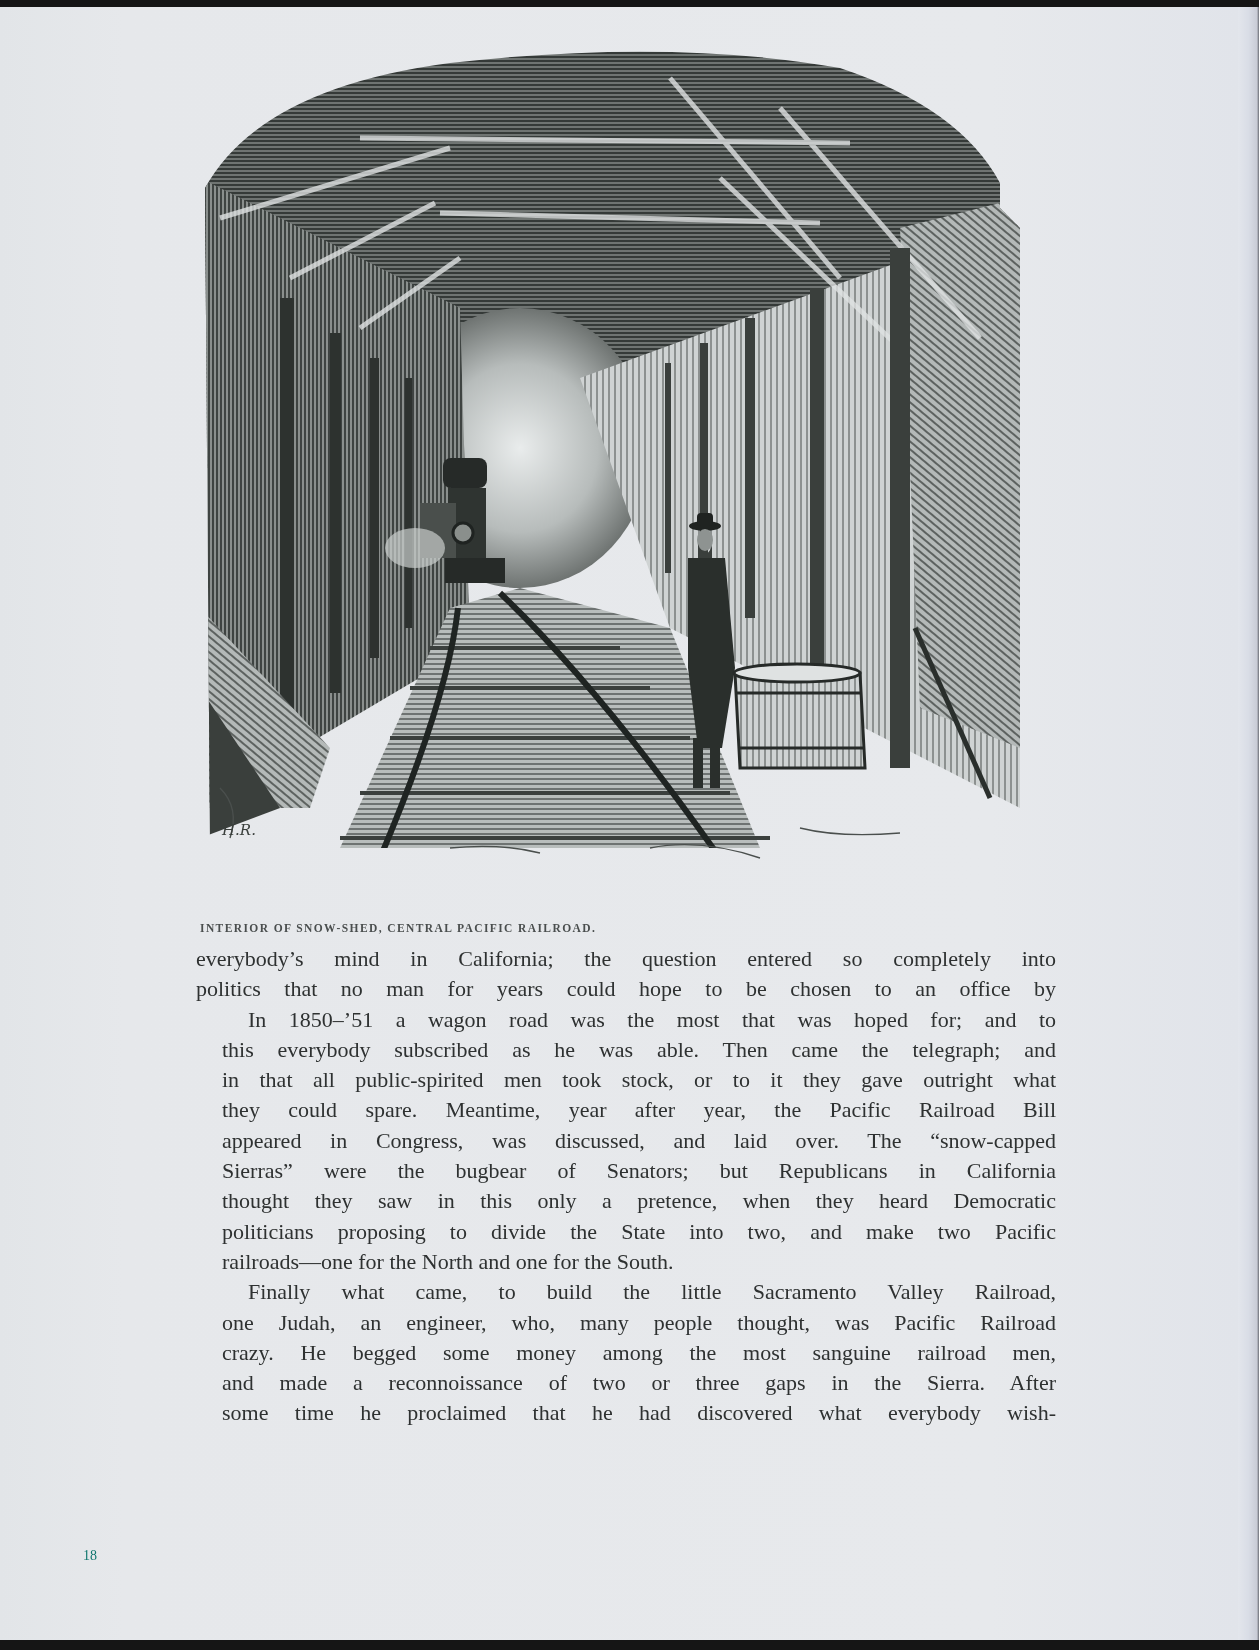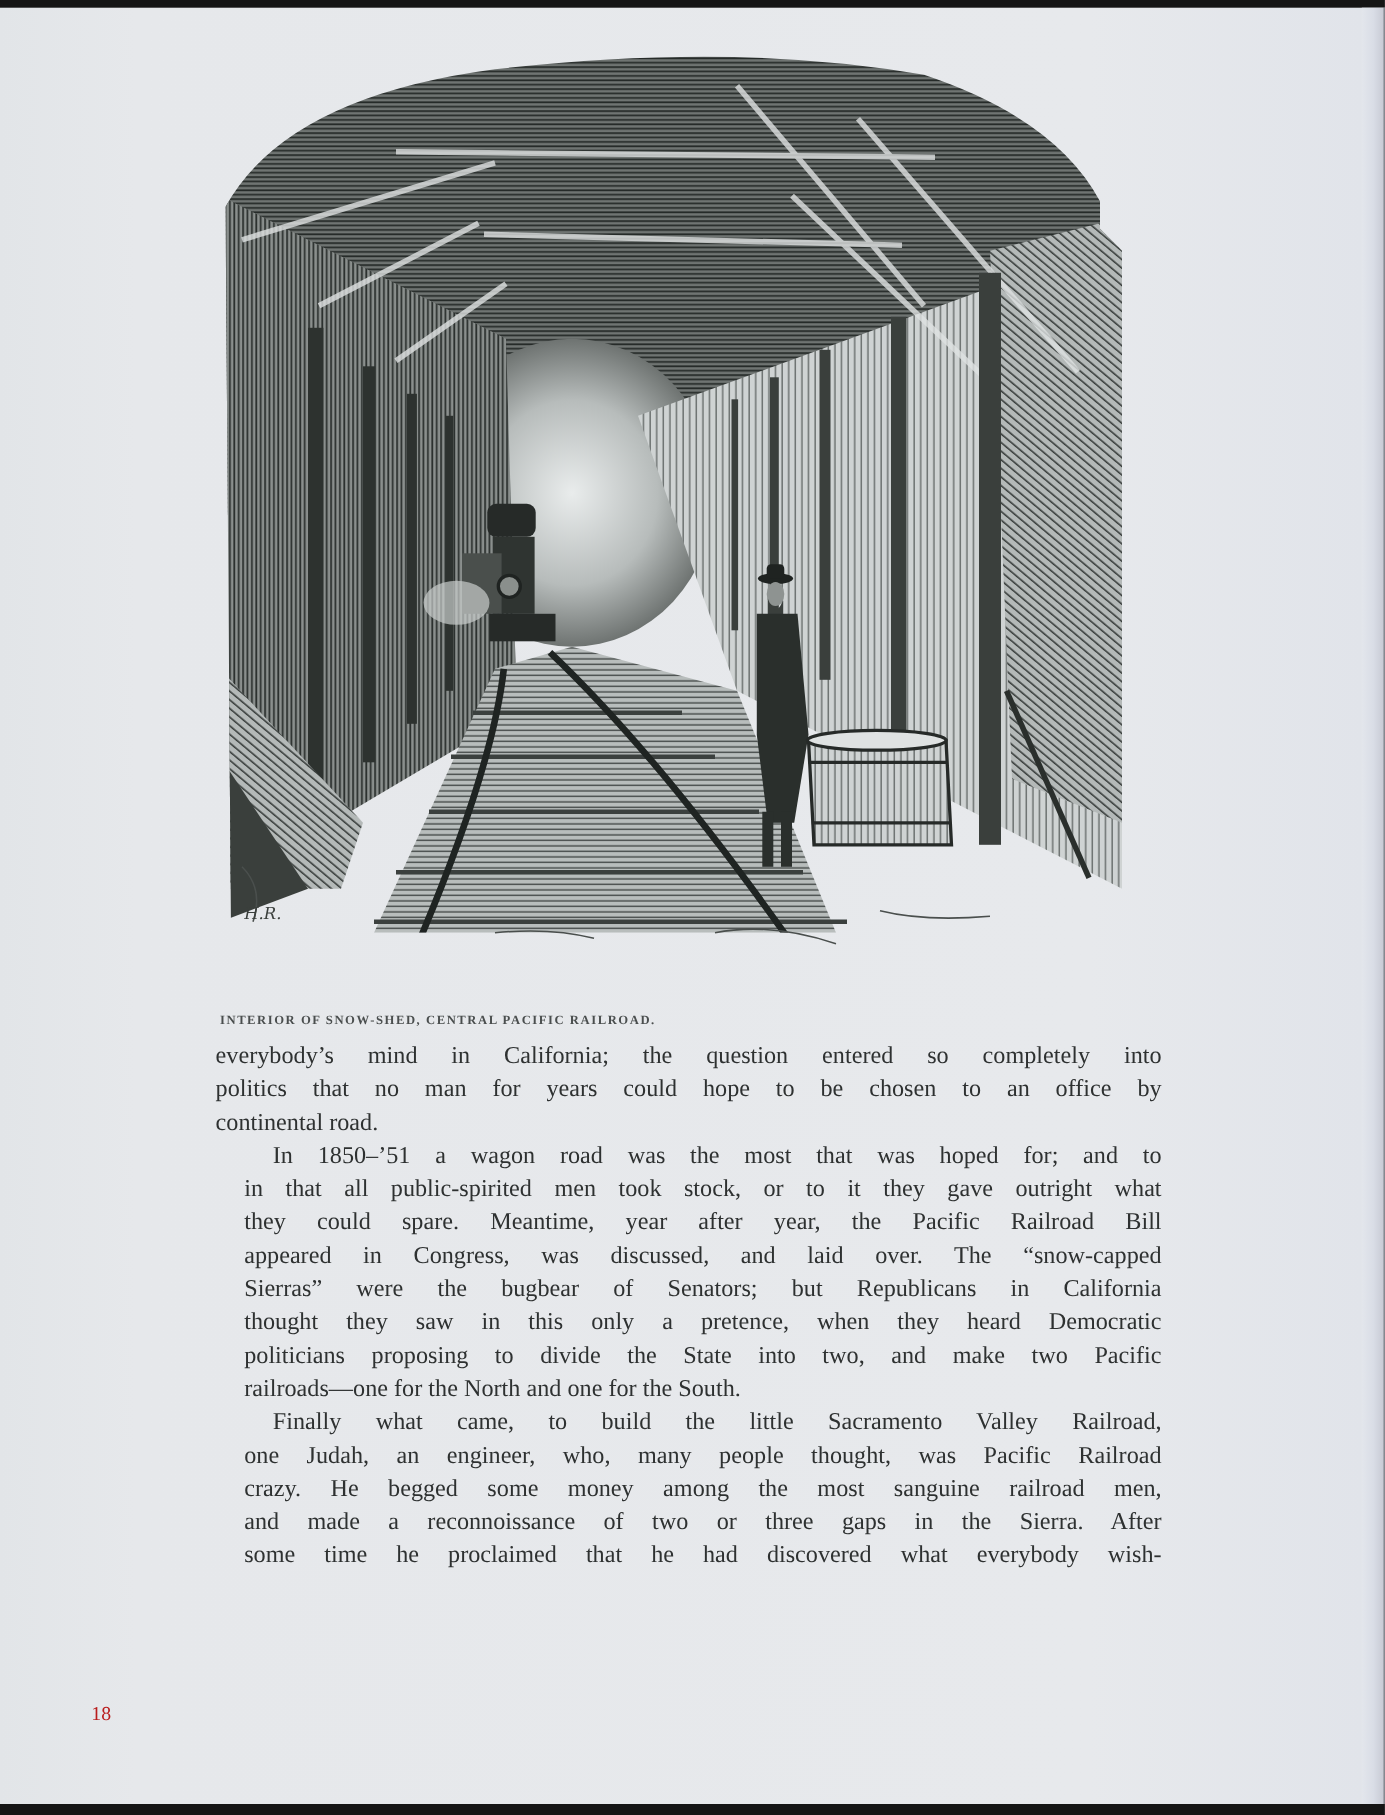--- a/index.html
+++ b/index.html
@@ -27,21 +27,21 @@
   .body-text {
     position: absolute; left: 196px; top: 944px; width: 860px;
     font-size: 22px; line-height: 30.3px; text-align: justify; color: #2e3131;
   }
   .body-text p { margin: 0; }
   .body-text p.indent { text-indent: 26px; }
   .line { display: block; text-align: justify; text-align-last: justify; white-space: nowrap; }
   .line.last { text-align-last: left; }
 
   .page-number {
-    position: absolute; left: 83px; top: 1548px; font-size: 18px; color: #b91c1c;
+    position: absolute; left: 83px; top: 1548px; font-size: 14px; color: #0f766e;
   }
 </style>
 </head>
 <body>
 
 <div class="page-shade"></div>
 <div class="top-bar"></div>
 <div class="right-edge"></div>
 <div class="bottom-bar"></div>
 
@@ -172,24 +172,24 @@
     <text x="22" y="787" font-family="DejaVu Serif, serif" font-size="15" font-style="italic" fill="#3a3f3c">H.R.</text>
   </svg>
 </div>
 
 <div class="caption">INTERIOR OF SNOW-SHED, CENTRAL PACIFIC RAILROAD.</div>
 
 <div class="body-text">
   <p>
     <span class="line">everybody’s mind in California; the question entered so completely into</span>
     <span class="line">politics that no man for years could hope to be chosen to an office by</span>
-    <span class="line last">continental road.</span>
   </p>
   <p class="indent">
     <span class="line" style="padding-left:26px">In 1850–’51 a wagon road was the most that was hoped for; and to</span>
+    <span class="line">this everybody subscribed as he was able.  Then came the telegraph; and</span>
     <span class="line">in that all public-spirited men took stock, or to it they gave outright what</span>
     <span class="line">they could spare.  Meantime, year after year, the Pacific Railroad Bill</span>
     <span class="line">appeared in Congress, was discussed, and laid over.  The “snow-capped</span>
     <span class="line">Sierras” were the bugbear of Senators; but Republicans in California</span>
     <span class="line">thought they saw in this only a pretence, when they heard Democratic</span>
     <span class="line">politicians proposing to divide the State into two, and make two Pacific</span>
     <span class="line last">railroads—one for the North and one for the South.</span>
   </p>
   <p class="indent">
     <span class="line" style="padding-left:26px">Finally what came, to build the little Sacramento Valley Railroad,</span>

